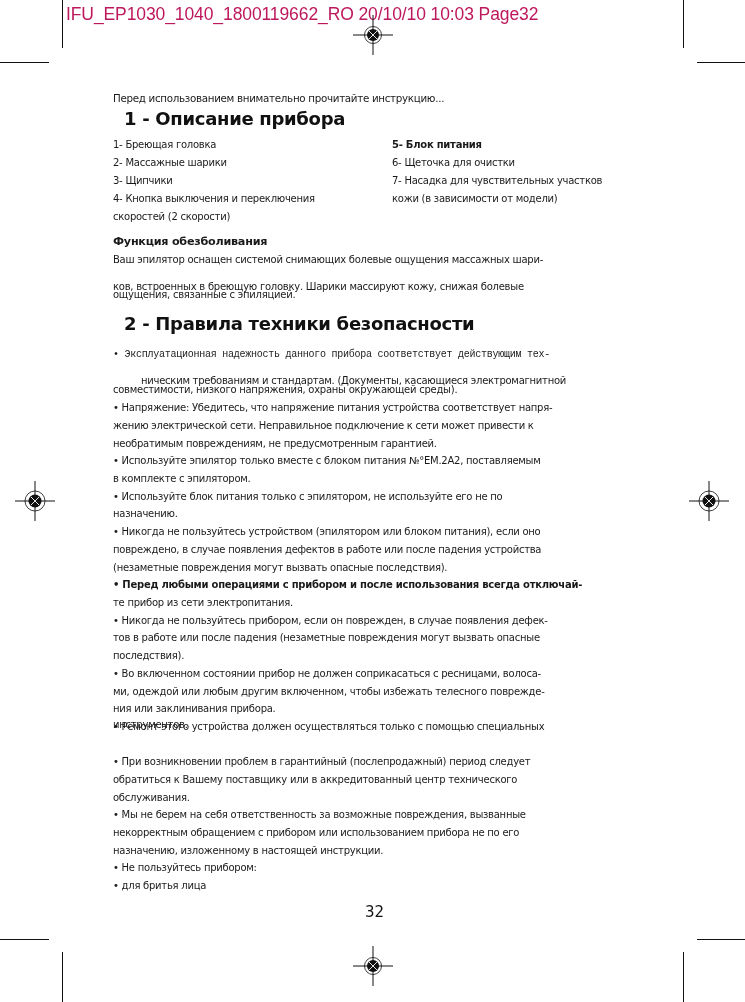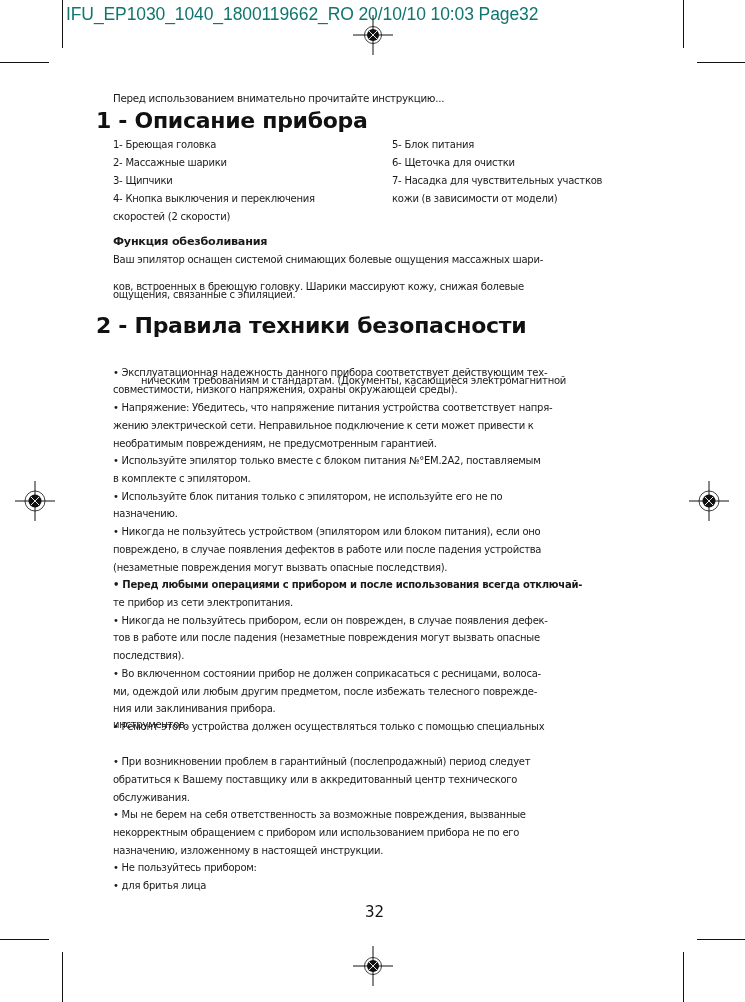--- a/index.html
+++ b/index.html
@@ -1,24 +1,24 @@
 <!DOCTYPE html>
 <html><head>
 <meta charset="utf-8">
 <style>
   html, body { margin:0; padding:0; background:#ffffff; }
   body { width:745px; height:1002px; position:relative; overflow:hidden; color:#111; font-family:"DejaVu Sans", sans-serif; }
-  .slug { position:absolute; left:66px; top:4px; font-family:"Liberation Sans", sans-serif; font-size:17.5px; color:#0f766e; white-space:nowrap; letter-spacing:-0.1px; }
+  .slug { position:absolute; left:66px; top:4px; font-family:"Liberation Sans", sans-serif; font-size:17.5px; color:#be185d; white-space:nowrap; letter-spacing:-0.1px; }
   .vline { position:absolute; width:1px; background:#111; }
   .hline { position:absolute; height:1px; background:#111; }
   .reg { position:absolute; width:40px; height:40px; }
   .ln { position:absolute; left:113px; white-space:nowrap; font-size:10px; line-height:18px; letter-spacing:-0.25px; color:#1a1a1a; }
   .col2 { left:392px; }
   .intro { font-size:10.3px; letter-spacing:-0.3px; }
-  .h1 { position:absolute; left:96px; font-size:22px; font-weight:bold; white-space:nowrap; letter-spacing:-0.3px; color:#111; }
+  .h1 { position:absolute; left:124px; font-size:18px; font-weight:bold; white-space:nowrap; letter-spacing:-0.3px; color:#111; }
   .subhead { font-weight:bold; font-size:11.2px; }
   .pagenum { position:absolute; left:365px; top:903px; font-size:15px; color:#111; }
 </style>
 </head>
 <body>
 
 <div class="slug">IFU_EP1030_1040_1800119662_RO  20/10/10  10:03  Page32</div>
 
 <div class="vline" style="left:62px; top:0; height:48px;"></div>
 <div class="vline" style="left:683px; top:0; height:48px;"></div>
@@ -68,54 +68,54 @@
 <div class="h1" style="top:108px;">1 - Описание прибора</div>
 
 <div>
   <div class="ln" style="top:136px;">1- Бреющая головка</div>
   <div class="ln" style="top:154px;">2- Массажные шарики</div>
   <div class="ln" style="top:172px;">3- Щипчики</div>
   <div class="ln" style="top:190px;">4- Кнопка выключения и переключения</div>
   <div class="ln" style="top:208px;">скоростей (2 скорости)</div>
 </div>
 <div>
-  <div class="ln col2" style="top:136px;">5-  Блок питания</div>
+  <div class="ln col2" style="top:136px;font-weight:bold;">5-  Блок питания</div>
   <div class="ln col2" style="top:154px;">6-  Щеточка для очистки</div>
   <div class="ln col2" style="top:172px;">7- Насадка для чувствительных участков</div>
   <div class="ln col2" style="top:190px;">кожи (в зависимости от модели)</div>
 </div>
 
 <div class="ln subhead" style="top:233px;">Функция обезболивания</div>
 <div class="ln" style="top:251px;">Ваш эпилятор оснащен системой снимающих болевые ощущения массажных шари-</div>
 <div class="ln" style="top:278px;">ков, встроенных в бреющую головку. Шарики массируют кожу, снижая болевые</div>
 <div class="ln" style="top:286px;">ощущения, связанные с эпиляцией.</div>
 
 <div class="h1" style="top:313px;">2 - Правила техники безопасности</div>
 
 <div>
-  <div class="ln" style="top:364px;">• Эксплуатационная надежность данного прибора соответствует действующим тех-</div>
+  <div class="ln" style="top:346px;font-family:Liberation Mono, monospace;">• Эксплуатационная надежность данного прибора соответствует действующим тех-</div>
   <div class="ln" style="top:372px;margin-left:28px;">ническим требованиям и стандартам. (Документы, касающиеся электромагнитной</div>
   <div class="ln" style="top:381px;">совместимости, низкого напряжения, охраны окружающей среды).</div>
   <div class="ln" style="top:399px;">• Напряжение: Убедитесь, что напряжение питания устройства соответствует напря-</div>
   <div class="ln" style="top:417px;">жению электрической сети. Неправильное подключение к сети может привести к</div>
   <div class="ln" style="top:435px;">необратимым повреждениям, не предусмотренным гарантией.</div>
   <div class="ln" style="top:452px;">• Используйте эпилятор только вместе с блоком питания №°EM.2A2, поставляемым</div>
   <div class="ln" style="top:470px;">в комплекте с эпилятором.</div>
   <div class="ln" style="top:488px;">• Используйте блок питания только с эпилятором, не используйте его не по</div>
   <div class="ln" style="top:505px;">назначению.</div>
   <div class="ln" style="top:523px;">• Никогда не пользуйтесь устройством (эпилятором или блоком питания), если оно</div>
   <div class="ln" style="top:541px;">повреждено, в случае появления дефектов в работе или после падения устройства</div>
   <div class="ln" style="top:559px;">(незаметные повреждения могут вызвать опасные последствия).</div>
   <div class="ln" style="top:576px;font-weight:bold;">• Перед любыми операциями с прибором и после использования всегда отключай-</div>
   <div class="ln" style="top:594px;">те прибор из сети электропитания.</div>
   <div class="ln" style="top:612px;">• Никогда не пользуйтесь прибором, если он поврежден, в случае появления дефек-</div>
   <div class="ln" style="top:629px;">тов в работе или после падения (незаметные повреждения могут вызвать опасные</div>
   <div class="ln" style="top:647px;">последствия).</div>
   <div class="ln" style="top:665px;">• Во включенном состоянии прибор не должен соприкасаться с ресницами, волоса-</div>
-  <div class="ln" style="top:683px;">ми, одеждой или любым другим предметом, после избежать телесного поврежде-</div>
+  <div class="ln" style="top:683px;">ми, одеждой или любым другим включенном, чтобы избежать телесного поврежде-</div>
   <div class="ln" style="top:700px;">ния или заклинивания прибора.</div>
   <div class="ln" style="top:718px;">• Ремонт этого устройства должен осуществляться только с помощью специальных</div>
   <div class="ln" style="top:716px;">инструментов.</div>
   <div class="ln" style="top:753px;">• При возникновении проблем в гарантийный (послепродажный) период следует</div>
   <div class="ln" style="top:771px;">обратиться к Вашему поставщику или в аккредитованный центр технического</div>
   <div class="ln" style="top:789px;">обслуживания.</div>
   <div class="ln" style="top:806px;">• Мы не берем на себя ответственность за возможные повреждения, вызванные</div>
   <div class="ln" style="top:824px;">некорректным обращением с прибором или использованием прибора не по его</div>
   <div class="ln" style="top:842px;">назначению, изложенному в настоящей инструкции.</div>
   <div class="ln" style="top:859px;">• Не пользуйтесь прибором:</div>

